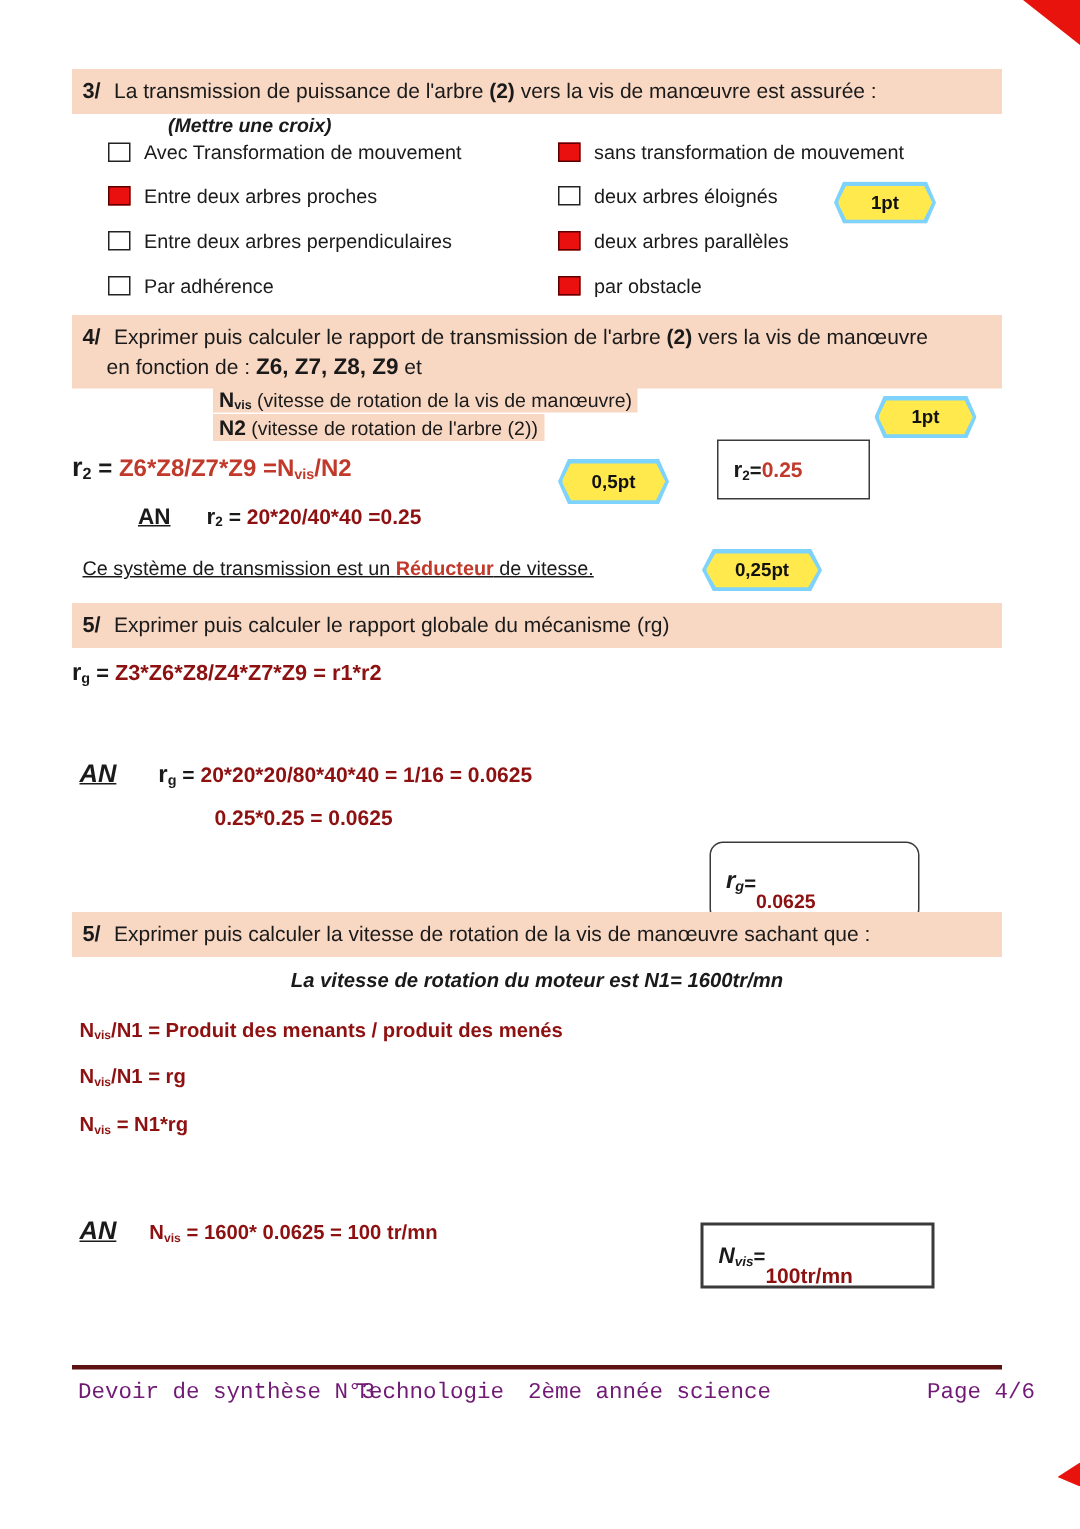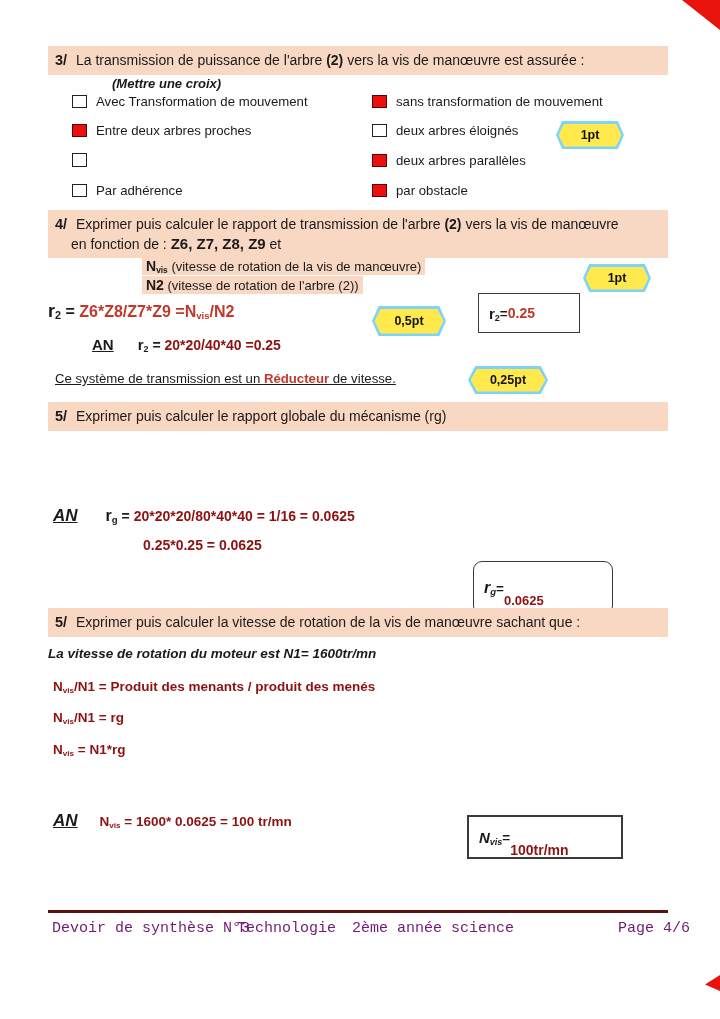--- a/index.html
+++ b/index.html
@@ -64,20 +64,21 @@
     <span class="cbx" data-checked="true"></span>
     <span>Entre deux arbres proches</span>
   </div>
   <div class="opt abs" style="left:372px;top:123px">
     <span class="cbx" data-checked="false"></span>
     <span>deux arbres éloignés</span>
   </div>
 
   <div class="opt abs" style="left:72px;top:153px">
     <span class="cbx" data-checked="false"></span>
+    <span>Entre deux arbres perpendiculaires</span>
   </div>
   <div class="opt abs" style="left:372px;top:153px">
     <span class="cbx" data-checked="true"></span>
     <span>deux arbres parallèles</span>
   </div>
 
   <div class="opt abs" style="left:72px;top:183px">
     <span class="cbx" data-checked="false"></span>
     <span>Par adhérence</span>
   </div>
@@ -133,38 +134,41 @@
   </div>
 
   <div class="badge abs" style="left:468px;top:366px;width:80px;height:28px">
     <div class="badge-inner">0,25pt</div>
   </div>
 
   <div class="qbar abs" style="left:48px;top:402px;width:620px">
     <b class="qnum">5/</b><span> Exprimer puis calculer le rapport globale du mécanisme (rg)</span>
   </div>
 
+  <div class="abs" style="left:48px;top:440px;font-size:14.5px">
+    <b style="font-size:16px"><span>r</span><sub>g</sub></b><span class="bold"> = </span><b class="red-d">Z3*Z6*Z8/Z4*Z7*Z9 = r1*r2</b>
+  </div>
 
   <div class="abs" style="left:53px;top:506px;font-size:14px">
     <b class="u i" style="font-size:17px">AN</b><span style="margin-left:28px"><b style="font-size:16px"><span>r</span><sub>g</sub></b><span class="bold"> = </span><b class="red-d">20*20*20/80*40*40 = 1/16 = 0.0625</b></span>
   </div>
 
   <b class="red-d abs" style="left:143px;top:512px;font-size:14px">0.25*0.25 = 0.0625</b>
 
   <div class="resbox abs" style="left:473px;top:561px;width:140px;height:54px;border-radius:9px">
     <b class="i" style="font-size:16px"><span>r</span><sub>g</sub></b>
       <span class="bold"> = </span>
       <span class="red-d bold" style="font-size:13px">0.0625</span>
   </div>
 
   <div class="qbar abs" style="left:48px;top:608px;width:620px">
     <b class="qnum">5/</b><span> Exprimer puis calculer la vitesse de rotation de la vis de manœuvre sachant que :</span>
   </div>
 
-  <div class="abs i bold" style="left:48px;top:646px;width:620px;font-size:13.5px">La vitesse de rotation du moteur est N1= 1600tr/mn</div>
+  <div class="abs i bold" style="left:48px;top:646px;width:620px;text-align:center;font-size:13.5px">La vitesse de rotation du moteur est N1= 1600tr/mn</div>
 
   <div class="abs redline" style="left:53px;top:679px">
     <span>N</span><sub>vis</sub><span>/N1 = Produit des menants / produit des menés</span>
   </div>
   <div class="abs redline" style="left:53px;top:710px">
     <span>N</span><sub>vis</sub><span>/N1 = rg</span>
   </div>
   <div class="abs redline" style="left:53px;top:742px">
     <span>N</span><sub>vis</sub><span> = N1*rg</span>
   </div>

